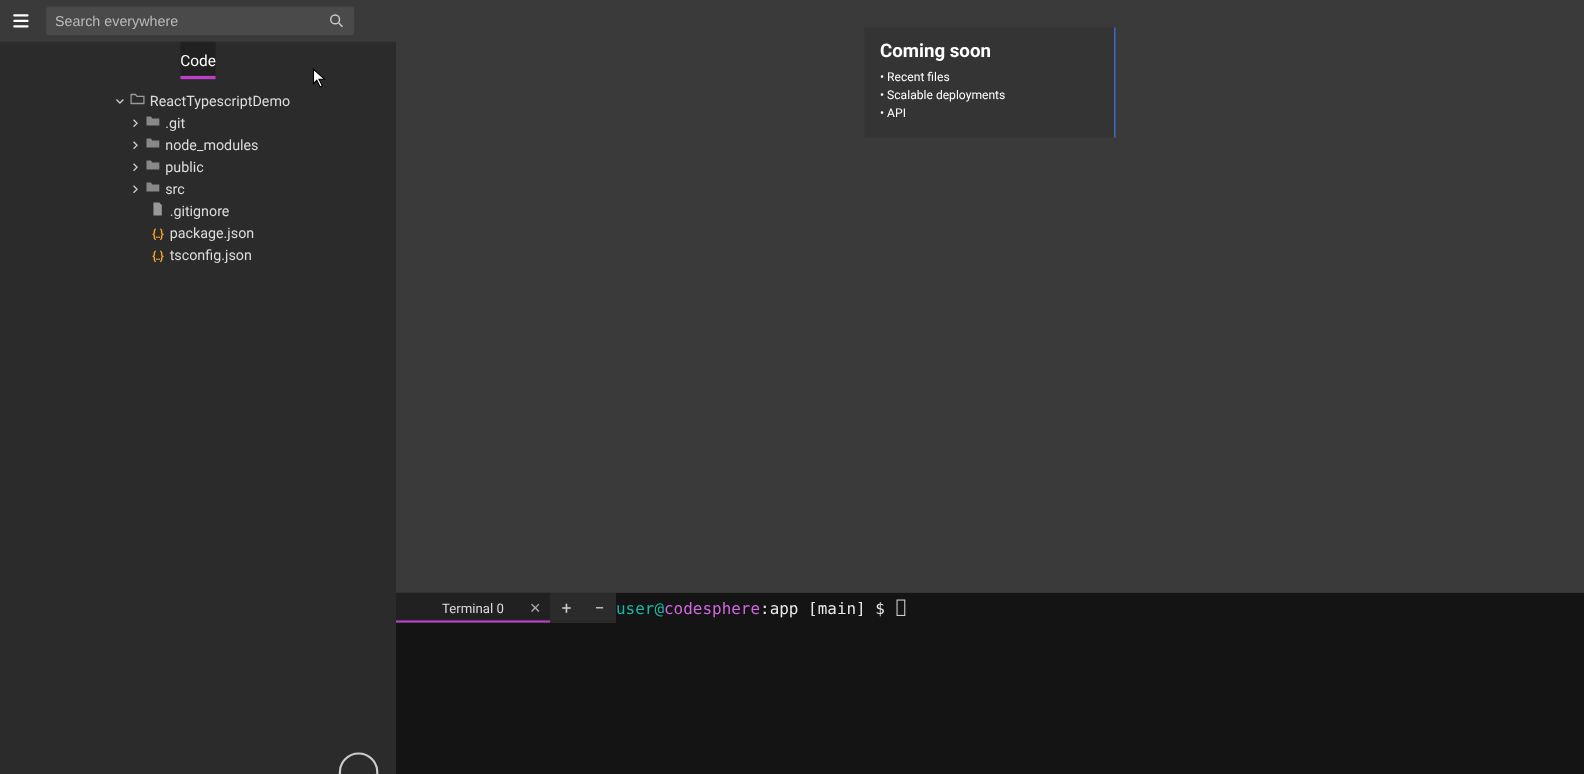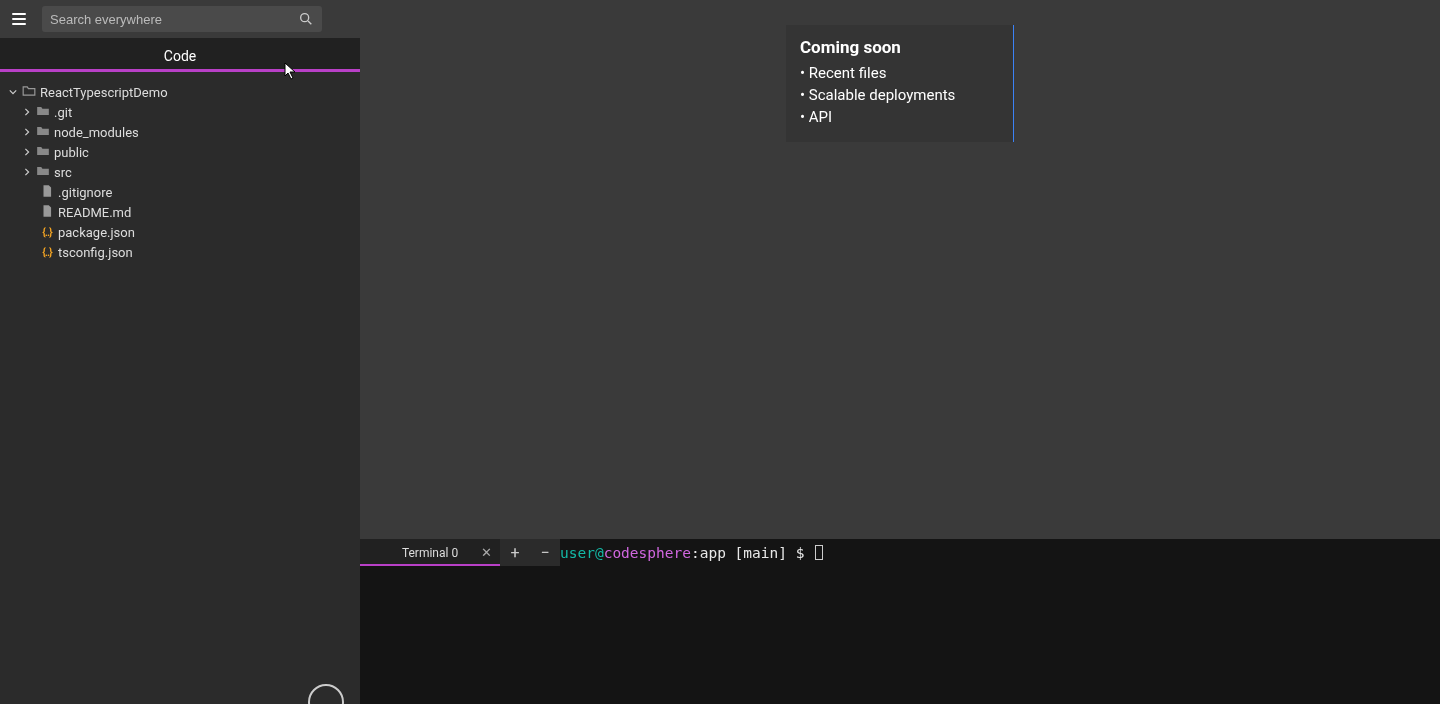--- a/index.html
+++ b/index.html
@@ -20,21 +20,21 @@
 .search-icon svg { stroke:#ccc; fill:none; }
 
 .header-right { position:absolute; right:12px; top:14px; display:flex; align-items:center; gap:0; }
 .hr-pill { background:#222; border-radius:6px; height:40px; display:flex; align-items:center; padding:0 10px; }
 .hr-btn { height:40px; display:flex; align-items:center; justify-content:center; padding:0 14px; position:relative; cursor:pointer; }
 .hr-sep { width:1px; height:22px; background:#555; }
 .hr-btn svg { stroke:#eee; fill:none; }
 .avatar { width:40px; height:40px; margin-left:10px; border-radius:50%; background:#8bc34a; display:flex; align-items:center; justify-content:center; font-size:15px; font-weight:500; color:#fff; }
 
 
-.sidebar { position:absolute; left:0; top:38px; bottom:0; width:360px; background:#2b2b2b; display:flex; flex-direction:column; }
+.sidebar { position:absolute; left:0; top:38px; bottom:0; width:360px; background:#2b2b2b; display:flex; flex-direction:column;align-items:center; }
 .side-tabs { display:flex; }
 .side-tab { flex:1; text-align:center; padding:10px 0 8px; font-size:14px; font-weight:400; cursor:pointer; position:relative; color:#fff; }
 .side-tab.active { background:#212121; }
 .side-tab.active::after { content:""; position:absolute; left:0; right:0; bottom:0; height:3px; background:#b940c7; }
 .side-tab.inactive { color:#ddd; }
 
 .tree { padding:10px 0 0 4px; font-size:13px; color:#ddd; }
 .tree-row { display:flex; align-items:center; height:20px; gap:4px; padding-left:4px; cursor:pointer; }
 .tree-row.indent1 { padding-left:18px; }
 .tree-row.indent2 { padding-left:36px; }
@@ -49,21 +49,21 @@
 .fab { position:absolute; left:308px; bottom:-16px; width:36px; height:36px; border:2px solid #ccc; border-radius:50%; display:flex; align-items:center; justify-content:center; }
 .fab-inner { width:20px; height:12px; }
 
 
 .main { position:absolute; left:360px; top:0; right:0; bottom:165px; background:#3a3a3a; }
 
 
 .panel { position:absolute; left:786px; top:25px; width:228px; background:#343434; border-right:1px solid #3b82f6; padding:12px 14px 14px; }
 .panel-title { font-size:17px; font-weight:700; margin-bottom:6px; }
 .panel ul { list-style:none; }
-.panel li { font-size:15px; line-height:1.45; }
+.panel li { font-size:11px; line-height:1.45; }
 .panel li::before { content:"• "; }
 
 
 .terminal-wrap { position:absolute; left:360px; right:0; bottom:0; height:165px; background:#141414; display:flex; flex-direction:row; }
 .term-tabs { height:27px; background:#3a3a3a; display:flex; align-items:stretch; justify-content:flex-end; }
 .term-tab { background:#212121; width:140px; display:flex; align-items:center; justify-content:center; position:relative; font-size:12px; color:#ddd; gap:14px; }
 .term-tab::after { content:""; position:absolute; left:0; right:0; bottom:0; height:2px; background:#b940c7; }
 .term-close { position:absolute; right:8px; font-size:13px; color:#aaa; }
 .term-btn { width:30px; display:flex; align-items:center; justify-content:center; background:#2b2b2b; font-size:16px; color:#ccc; cursor:pointer; }
 .term-body { flex:1; padding:6px 0 0 0; font-family:Menlo,Consolas,monospace; font-size:14.5px; }
@@ -177,26 +177,20 @@
           </svg></span>
       <span>src</span>
     </div>
     <div class="tree-row indent2">
       <span class="file-icon"><svg viewBox="0 0 24 24">
             <path d="M6 2h9l4 4v16H6z"></path>
           </svg></span>
       <span>.gitignore</span>
     </div>
     <div class="tree-row indent2">
-      <span class="file-icon"><svg viewBox="0 0 24 24">
-            <path d="M6 2h9l4 4v16H6z"></path>
-          </svg></span>
-      <span>README.md</span>
-    </div>
-    <div class="tree-row indent2">
       <span class="json-icon">{..}</span>
       <span>package.json</span>
     </div>
     <div class="tree-row indent2">
       <span class="json-icon">{..}</span>
       <span>tsconfig.json</span>
     </div>
   </div>
   <div class="fab">
     <div class="fab-inner"></div>

